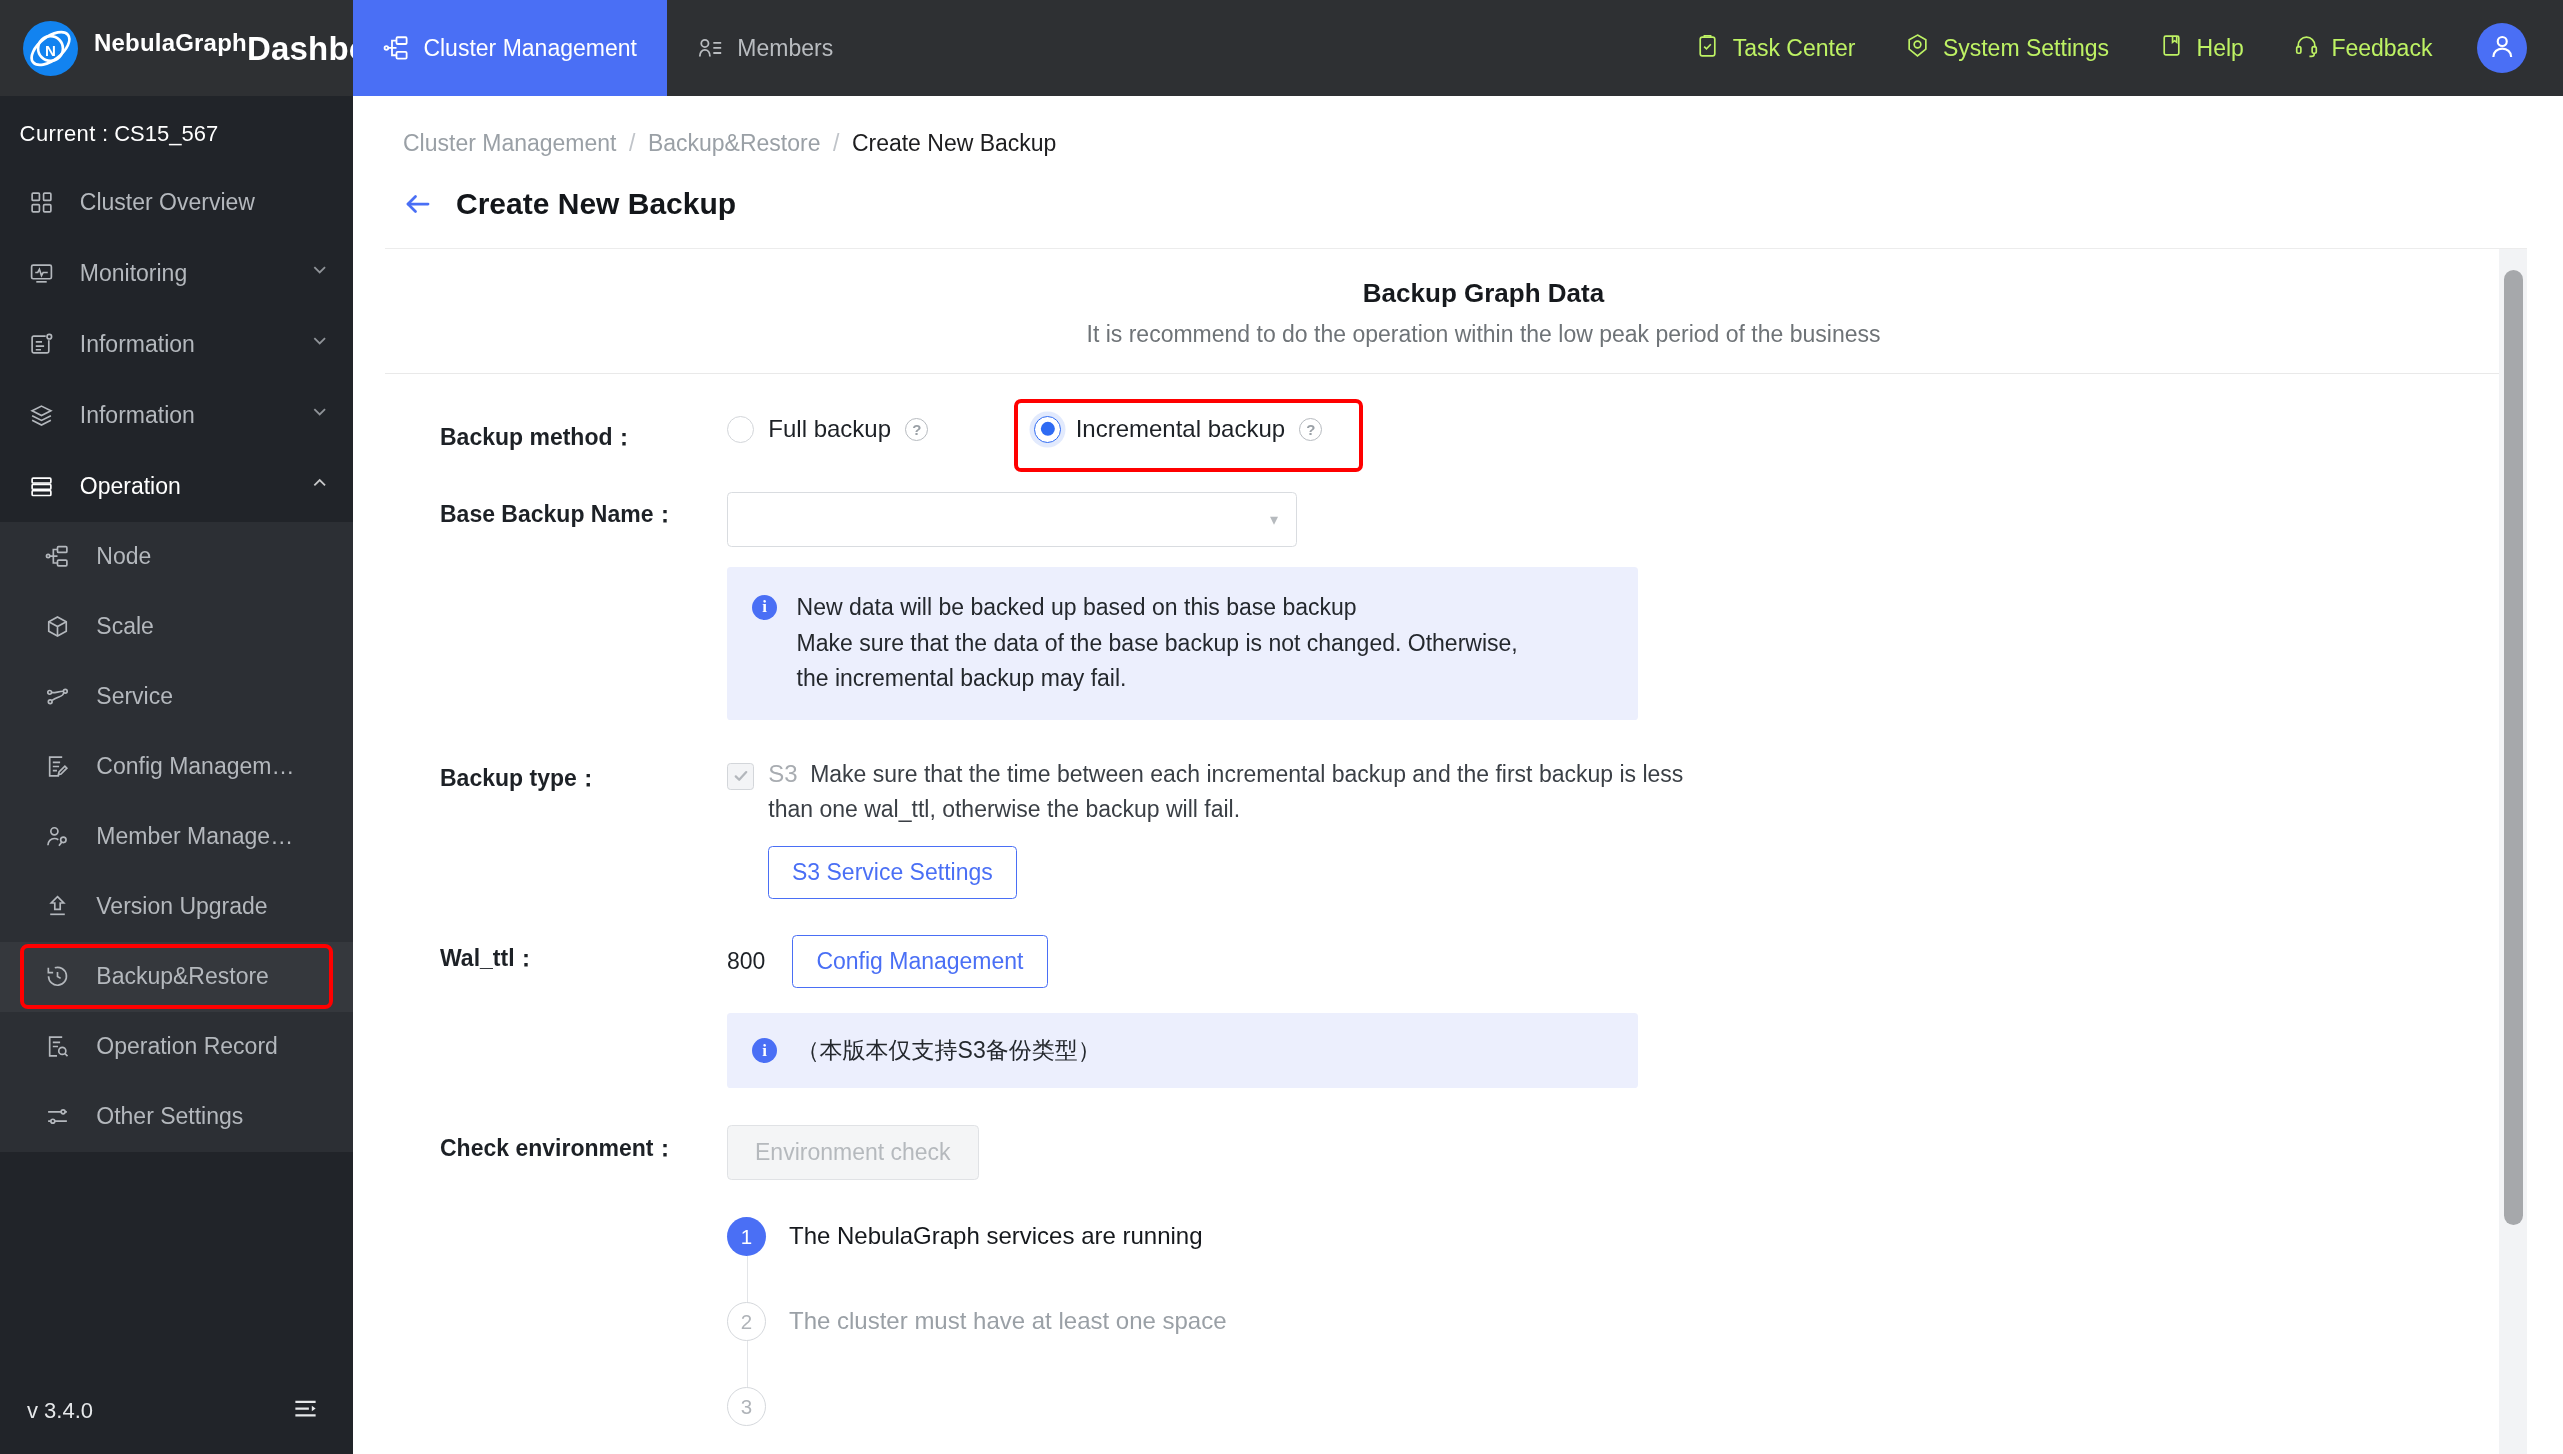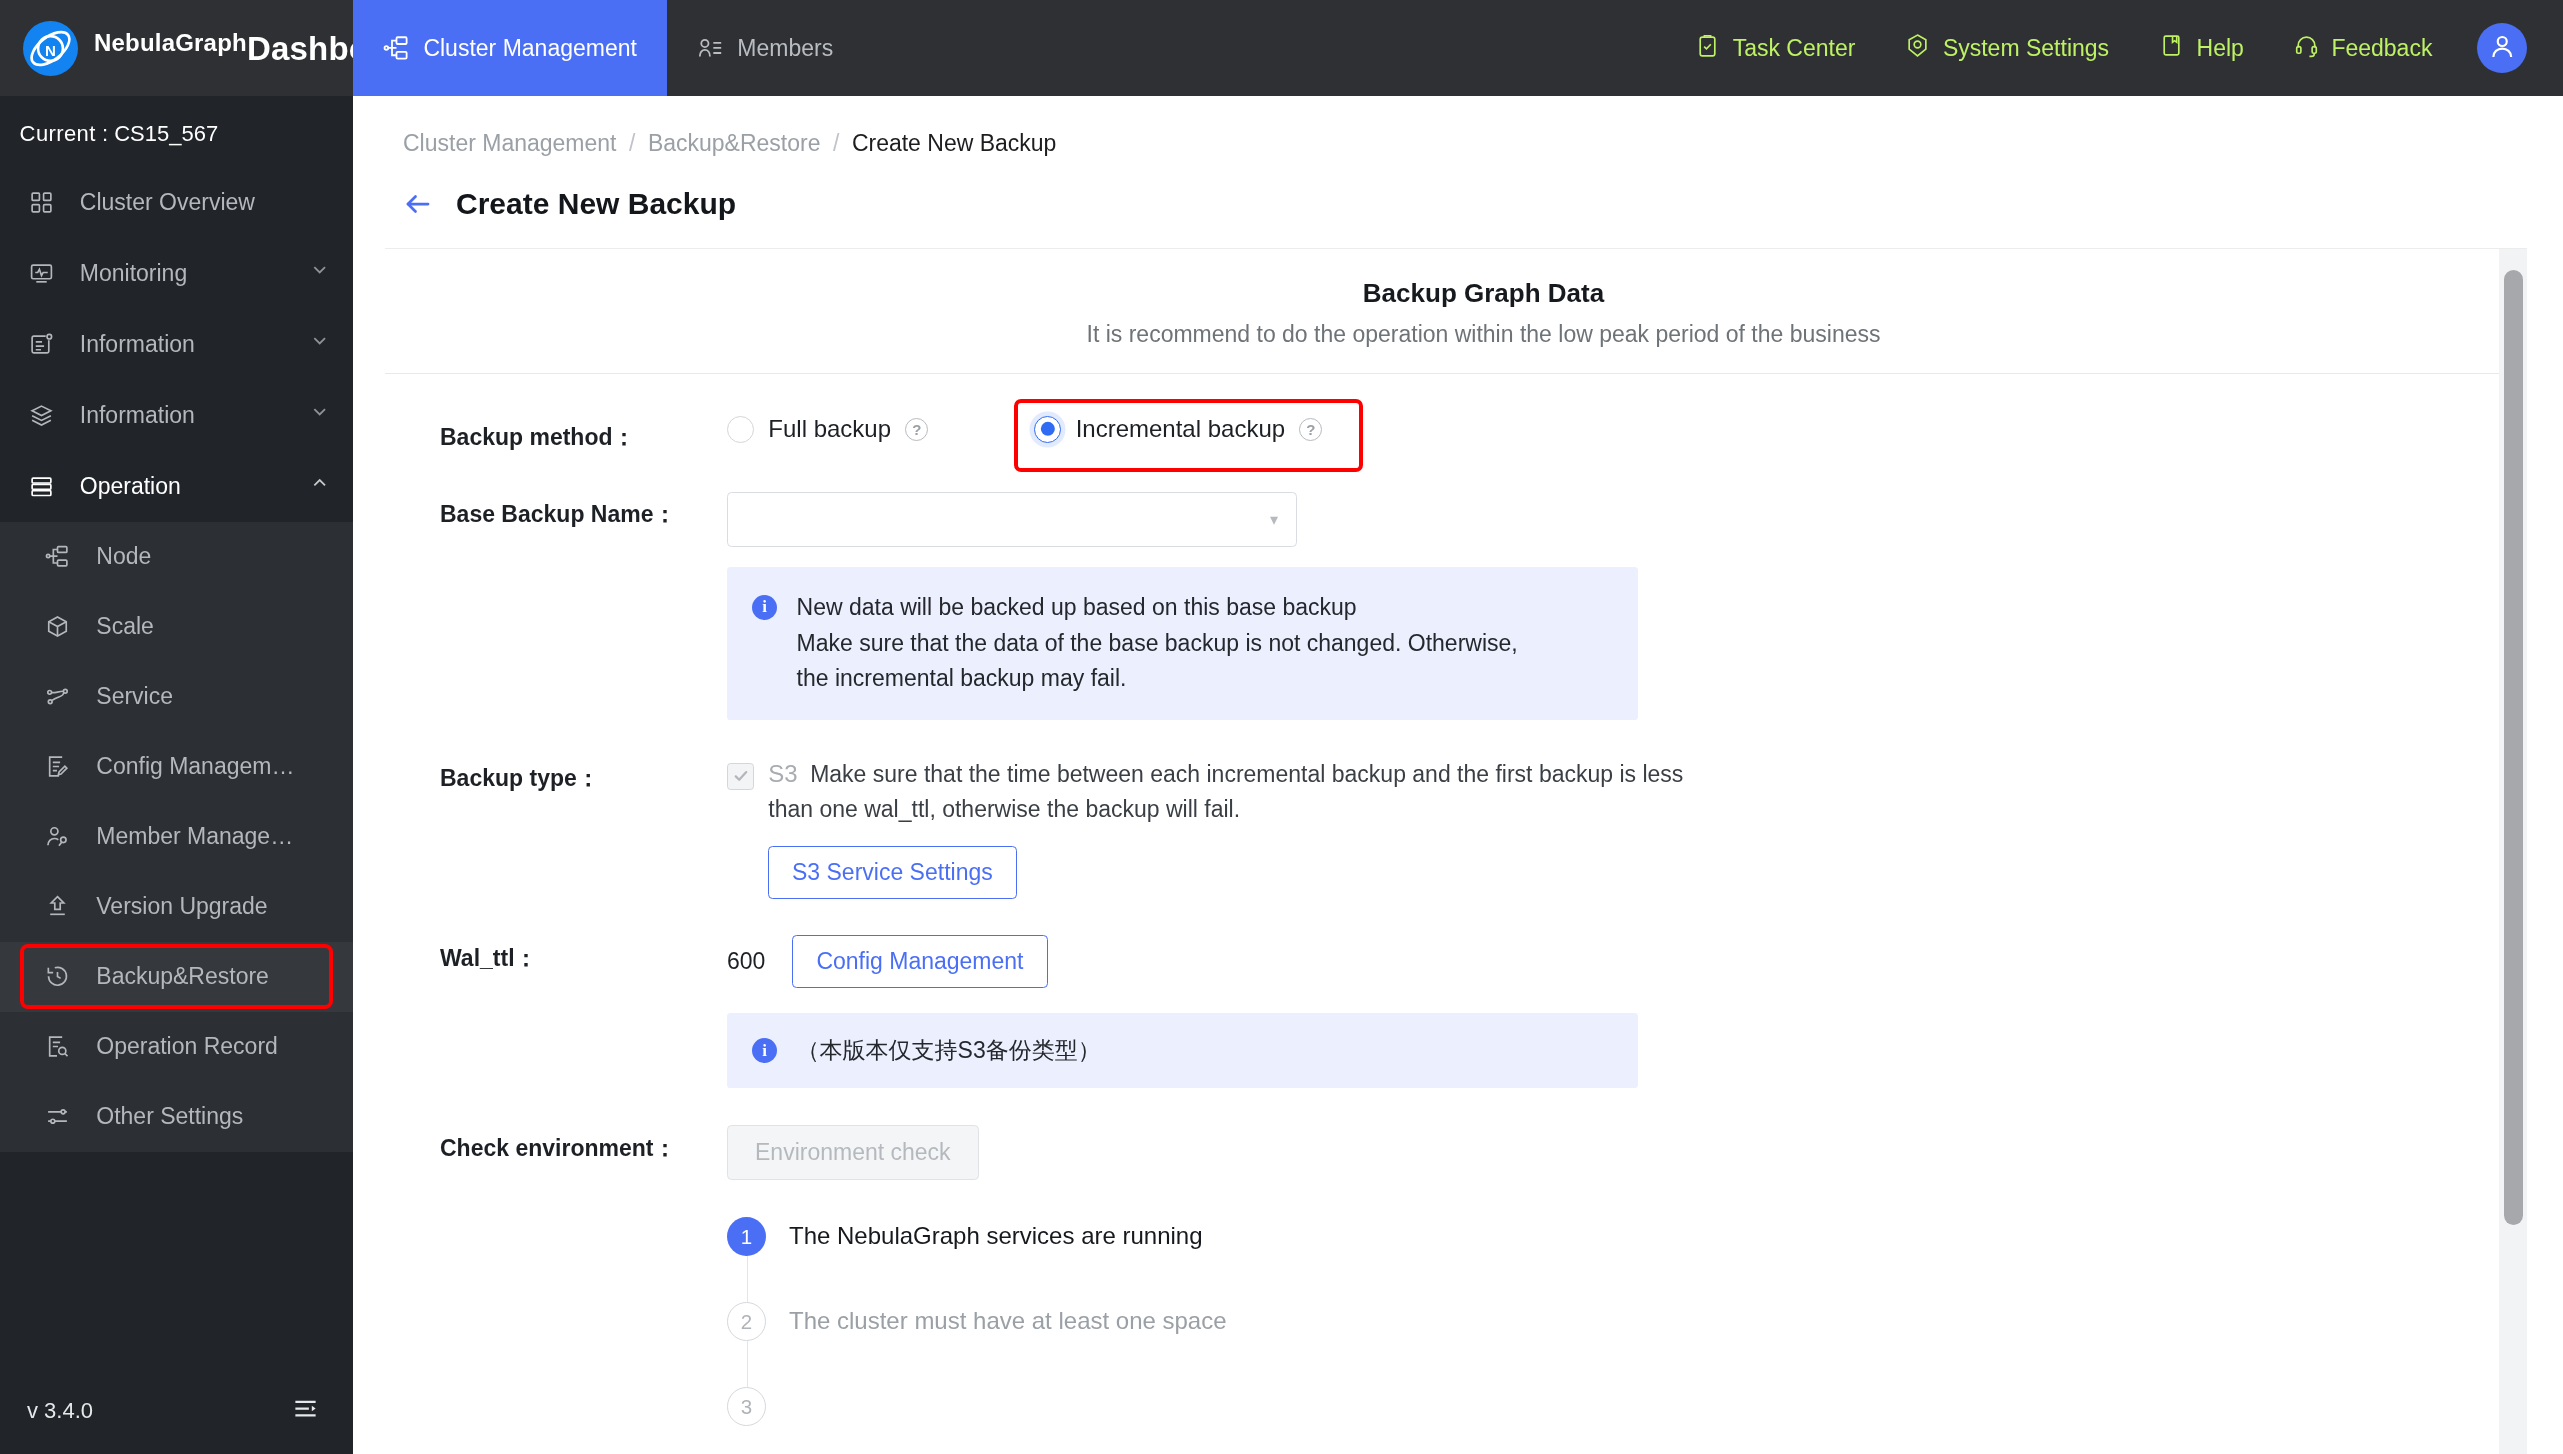--- a/index.html
+++ b/index.html
@@ -598,21 +598,21 @@
               <div style="margin-top:19.6px; padding-left:41px;">
                 <span class="ghost-btn">S3 Service Settings</span>
               </div>
             </div>
           </div>
 
           <div class="frow" style="margin-bottom:25px;">
             <div class="flabel">Wal_ttl：</div>
             <div class="fctl">
               <div class="walrow">
-                <span class="walval">600</span>
+                <span class="walval">800</span>
                 <span class="ghost-btn">Config Management</span>
               </div>
             </div>
           </div>
 
           <div class="frow" style="margin-bottom:37px;">
             <div class="flabel">&nbsp;</div>
             <div class="fctl">
               <div class="infobox" style="padding-top:19.6px;padding-bottom:19.6px;">
                 <span class="infoicon">i</span>

